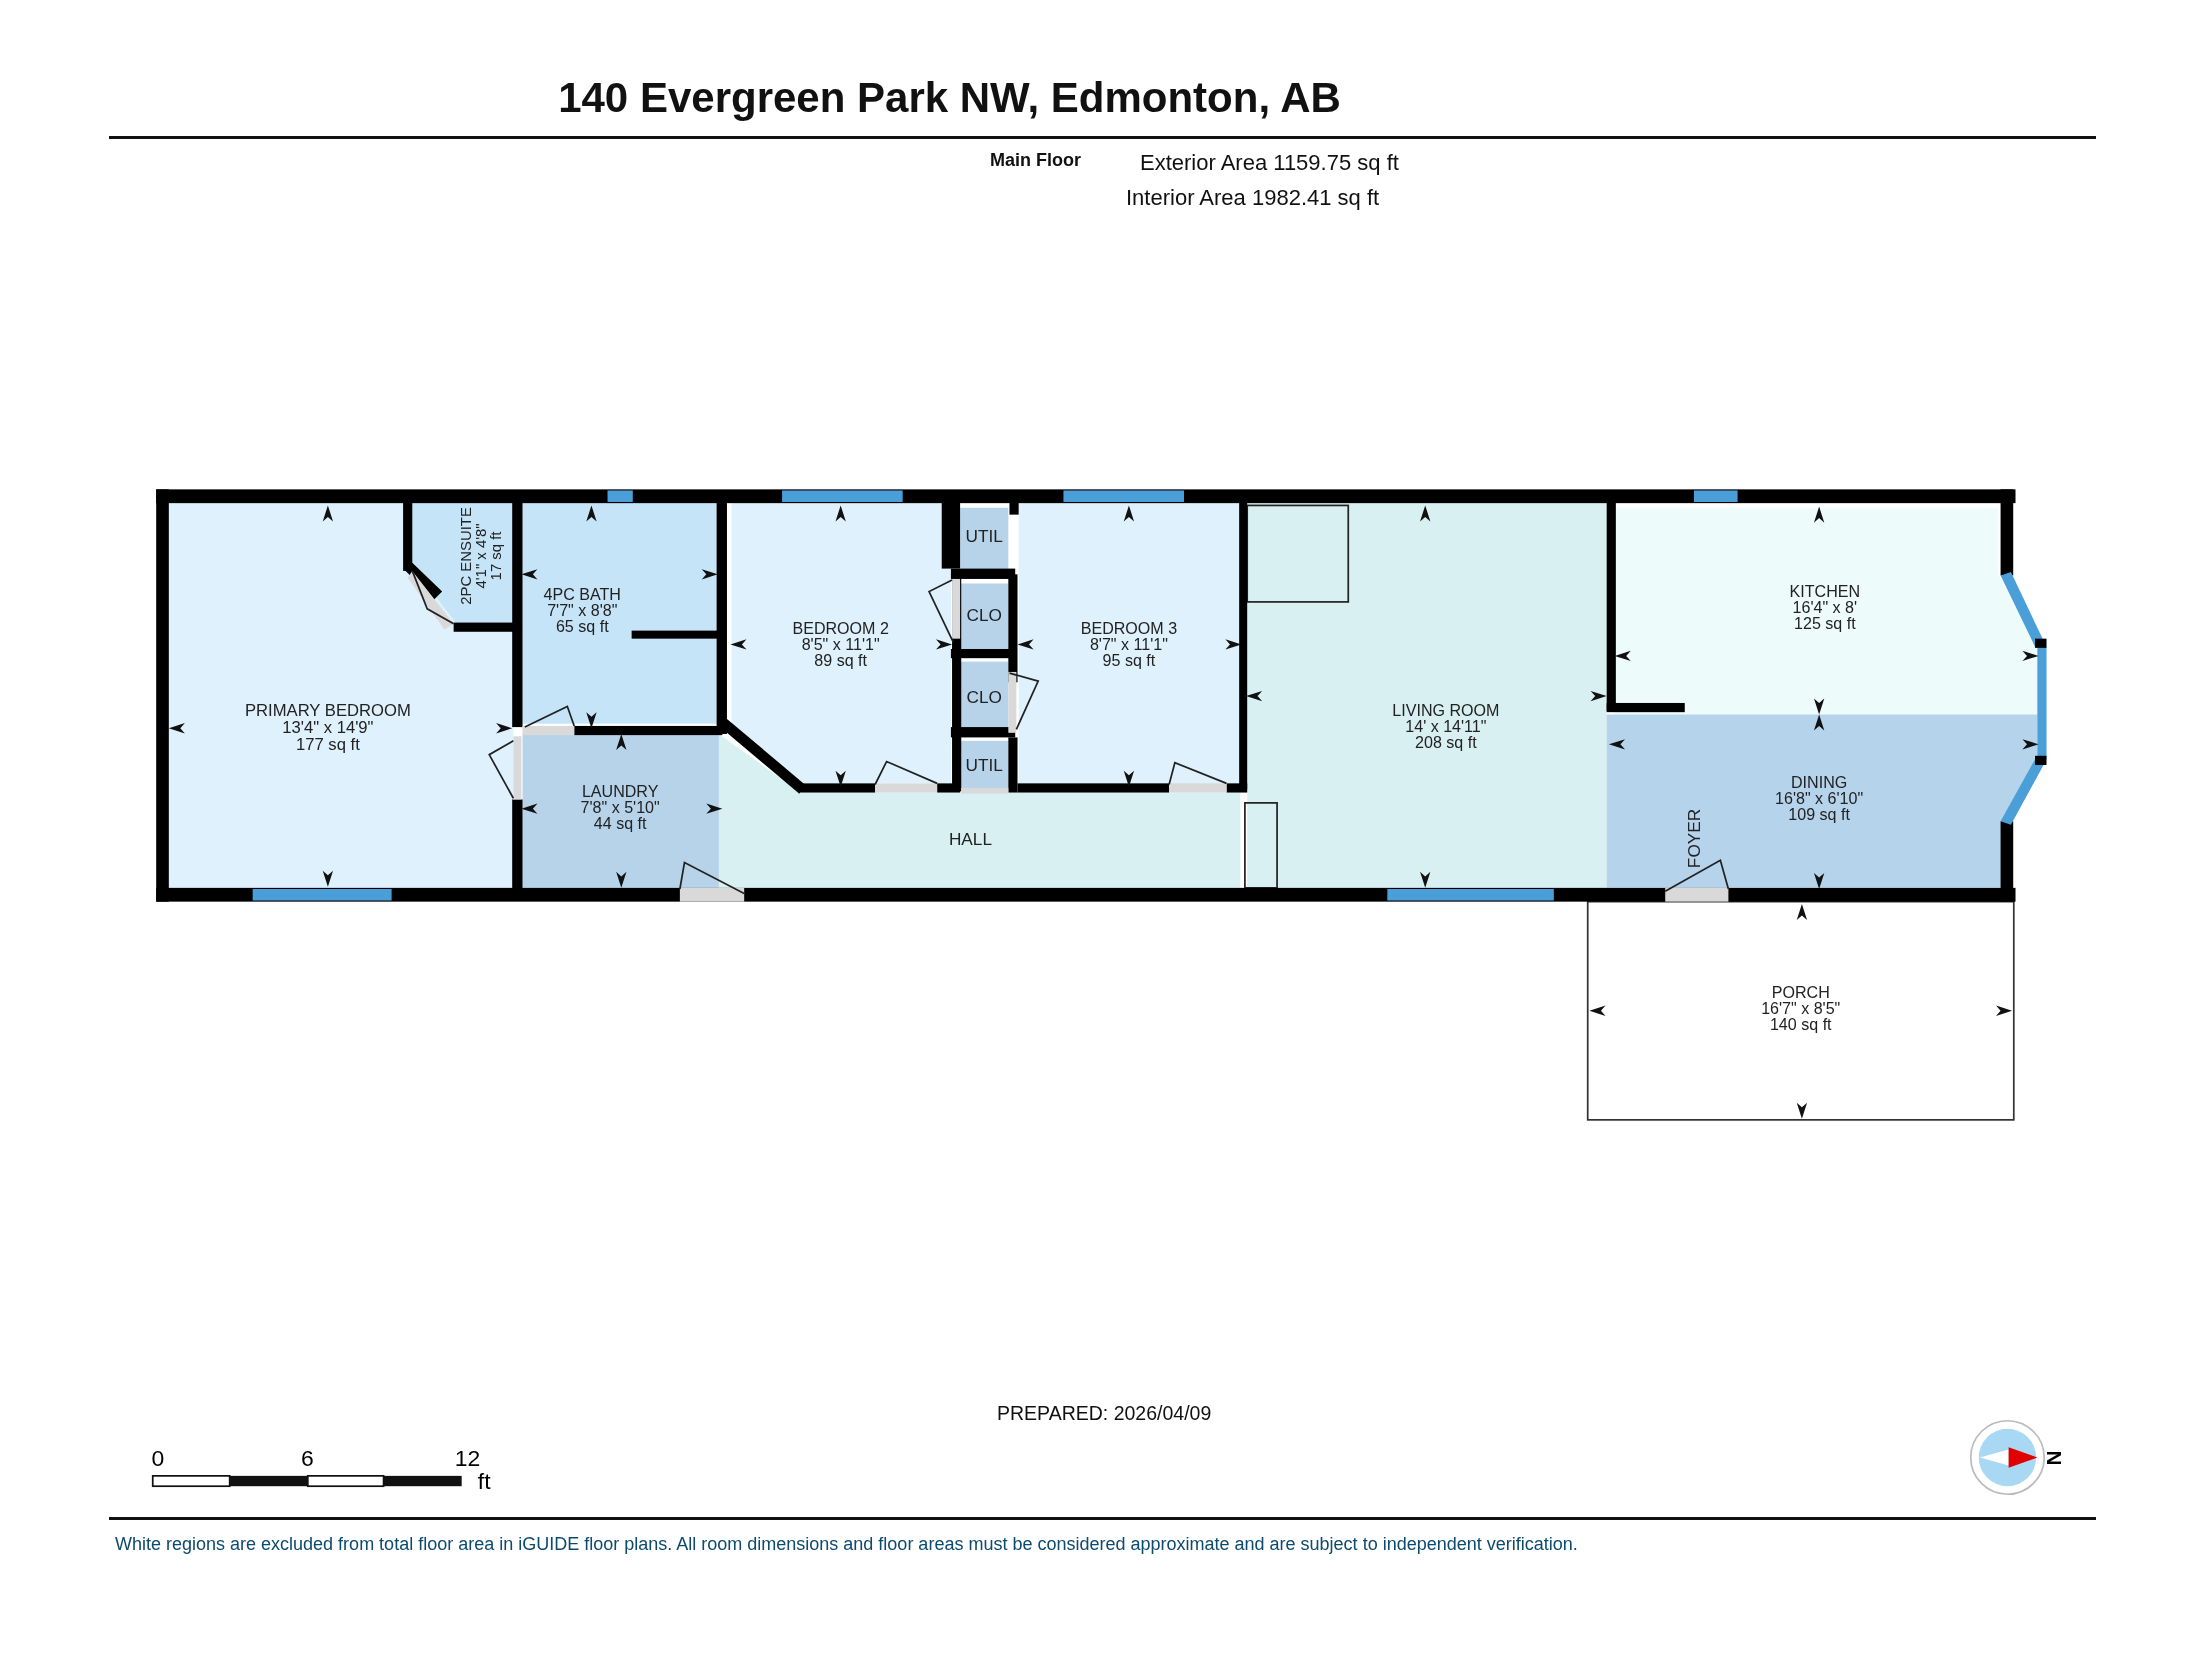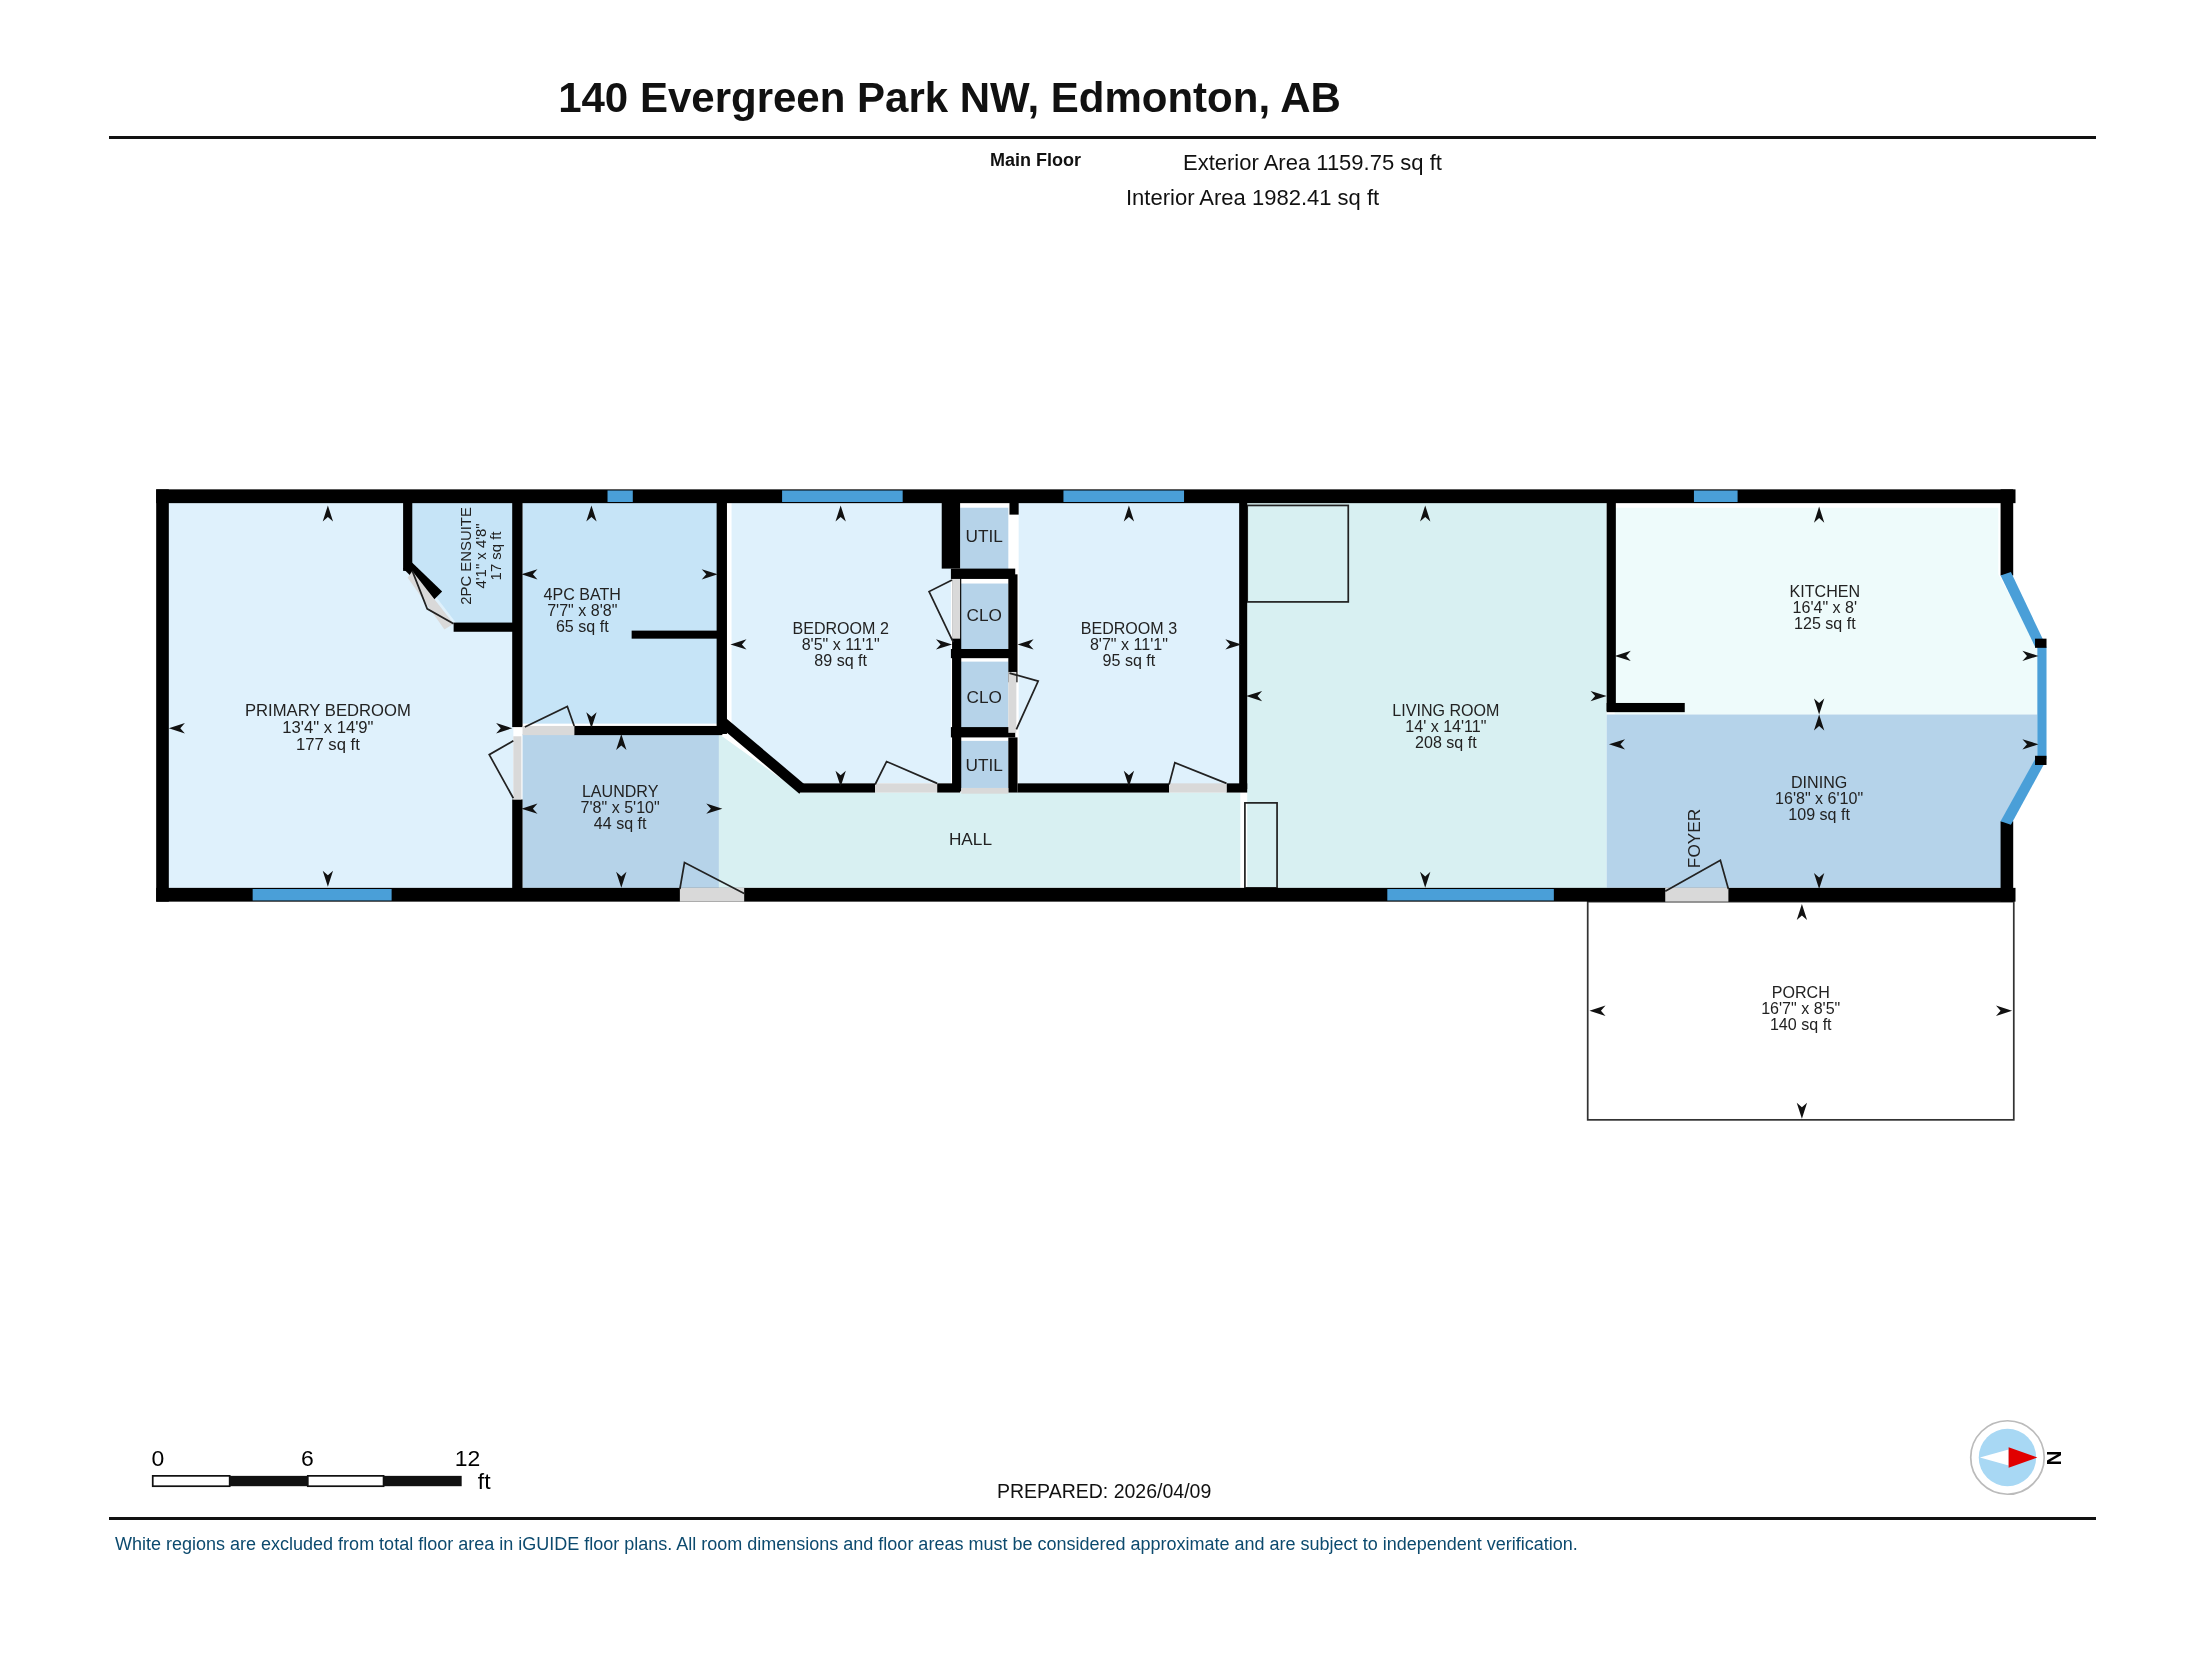--- a/index.html
+++ b/index.html
@@ -14,21 +14,21 @@
   .room-text { font-family: "Liberation Sans", sans-serif; fill: #222; text-anchor: middle; }
   .prepared { font-size: 19.5px; }
   .disclaimer { font-size: 18px; color: #0c4a6e; }
 </style>
 </head>
 <body>
 
 <div class="abs title">140 Evergreen Park NW, Edmonton, AB</div>
 <div class="abs rule" style="top:136px;"></div>
 <div class="abs hdr-label" style="left:990px; top:150px;">Main Floor</div>
-<div class="abs hdr-val" style="left:1183px; top:150px;">Exterior Area 1159.75 sq ft</div>
+<div class="abs hdr-val" style="left:1140px; top:150px;">Exterior Area 1159.75 sq ft</div>
 <div class="abs hdr-val" style="left:1126px; top:185px;">Interior Area 1982.41 sq ft</div>
 
 <svg class="abs plan" width="2205" height="1654" viewBox="0 0 3840 2880">
   <defs>
     <g id="arrow-up">
         <path d="M0,-18 L9,10 L0,2 L-9,10 Z" fill="#111"></path>
       </g>
   </defs>
 
   <g>
@@ -271,16 +271,16 @@
 
   <g>
     <circle cx="3496" cy="2538" r="64" fill="#fff" stroke="#bbb" stroke-width="3"></circle>
     <circle cx="3496" cy="2538" r="50" fill="#a8d8f4"></circle>
     <polygon points="3448,2538 3498,2524 3498,2552" fill="#ffffff"></polygon>
     <polygon points="3498,2520 3548,2538 3498,2556" fill="#e10000"></polygon>
     <text x="3562" y="2552" font-size="36" font-weight="bold" font-family="Liberation Sans, sans-serif" transform="rotate(90,3576,2540)">N</text>
   </g>
 </svg>
 
-<div class="abs prepared" style="left:997px; top:1480px;">PREPARED: 2026/04/09</div>
+<div class="abs prepared" style="left:997px; top:1402px;">PREPARED: 2026/04/09</div>
 <div class="abs rule" style="top:1517px;"></div>
 <div class="abs disclaimer" style="left:115px; top:1534px;">White regions are excluded from total floor area in iGUIDE floor plans. All room dimensions and floor areas must be considered approximate and are subject to independent verification.</div>
 
 
 </body></html>

